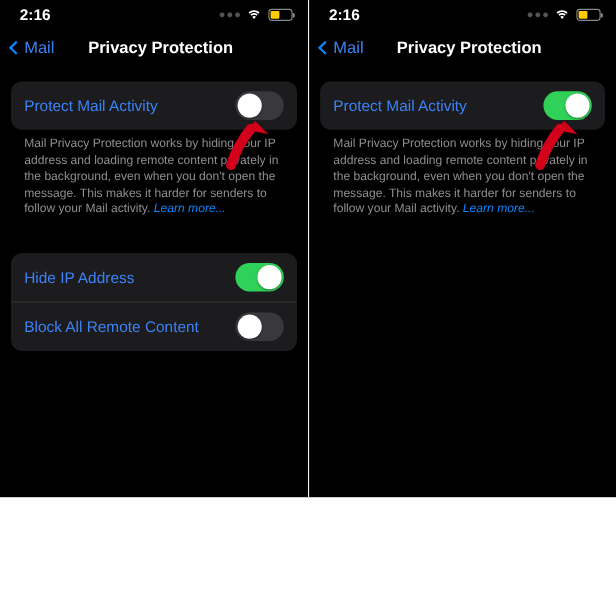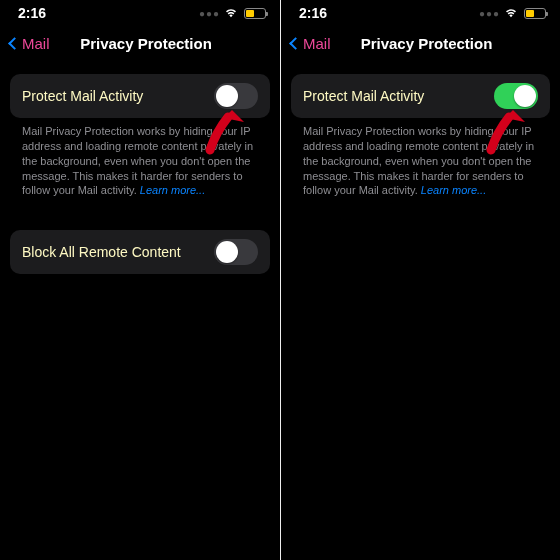--- a/index.html
+++ b/index.html
@@ -6,21 +6,21 @@
   body {
     background: #fff;
     font-family: -apple-system, BlinkMacSystemFont, "Helvetica Neue", sans-serif;
     width: 560px;
     height: 560px;
     overflow: hidden;
     display: flex;
   }
   .phone {
     width: 280px;
-    height: 560px;
+    height: 452px;
     background: #000;
     position: relative;
     overflow: hidden;
     font-size: 13px;
   }
   .phone + .phone { border-left: 1px solid #eee; }
   .status-bar {
     height: 26px;
     display: flex;
     align-items: center;
@@ -48,21 +48,21 @@
   }
   .nav-bar {
     height: 34px;
     display: flex;
     align-items: center;
     position: relative;
     padding: 0 10px;
     color: #fff;
   }
   .back-link {
-    color: #ec4899;
+    color: #3b82f6;
     display: flex;
     align-items: center;
     font-size: 15px;
     gap: 3px;
   }
   .chevron-left {
     width: 9px; height: 9px;
     border-left: 2px solid #0a84ff;
     border-bottom: 2px solid #0a84ff;
     transform: rotate(45deg);
@@ -83,22 +83,22 @@
     overflow: hidden;
   }
   .group + .footer { margin-top: 6px; }
   .row {
     display: flex;
     align-items: center;
     justify-content: space-between;
     padding: 9px 12px;
     min-height: 38px;
   }
-  .row + .row { border-top: 0.5px solid #333; margin-top: 32px; }
-  .row-label { color: #fef9c3; font-size: 14px; }
+  .row + .row { border-top: 0.5px solid #333; }
+  .row-label { color: #3b82f6; font-size: 14px; }
   .footer {
     color: #8e8e93;
     font-size: 11px;
     line-height: 1.35;
     padding: 0 12px 12px 12px;
   }
   .learn-link { color: #0a84ff; font-style: italic; }
   .toggle {
     width: 44px; height: 26px;
     border-radius: 13px;
@@ -152,20 +152,26 @@
             <div class="knob"></div>
           </div>
       </div>
     </div>
     <div class="footer">
       <span>Mail Privacy Protection works by hiding your IP address and loading remote content privately in the background, even when you don't open the message. This makes it harder for senders to follow your Mail activity.</span>
       <span class="learn-link">Learn more...</span>
     </div>
     <div class="gap"></div>
     <div class="group">
+      <div class="row">
+        <span class="row-label">Hide IP Address</span>
+        <div class="toggle on">
+            <div class="knob"></div>
+          </div>
+      </div>
       <div class="row">
         <span class="row-label">Block All Remote Content</span>
         <div class="toggle off">
             <div class="knob"></div>
           </div>
       </div>
     </div>
   </div>
   <svg class="arrow-head" style="left:198px; top:106px;" width="50" height="50" viewBox="0 0 50 50">
     <polygon points="34,4 46,16 26,12" fill="#d3001b"></polygon>

